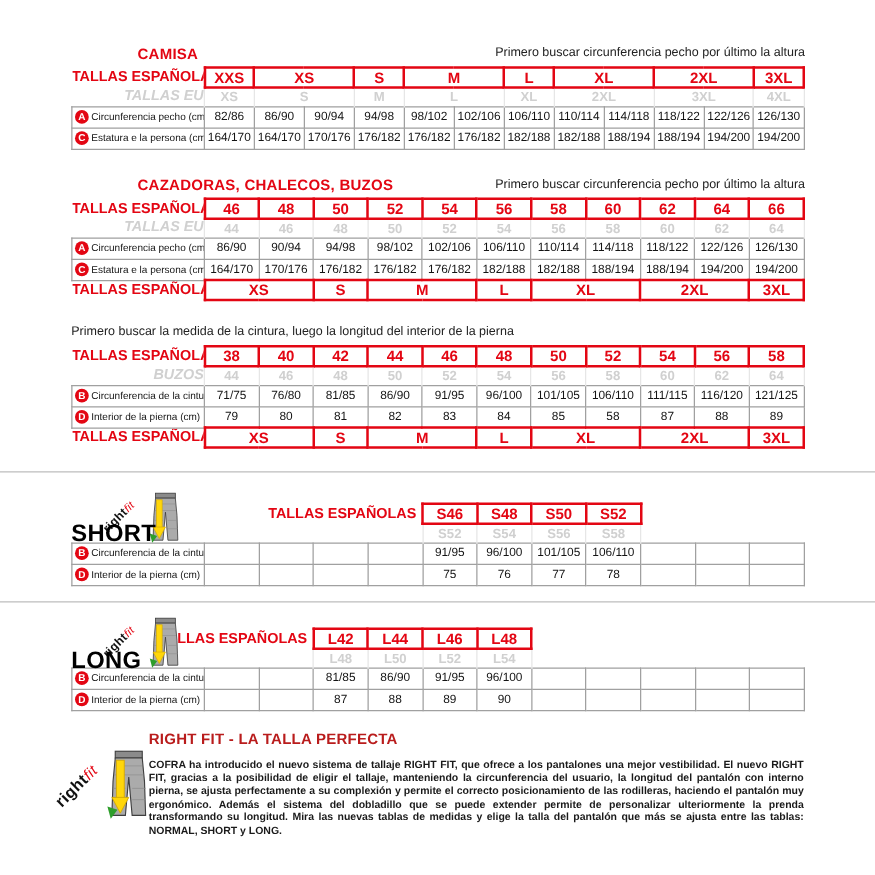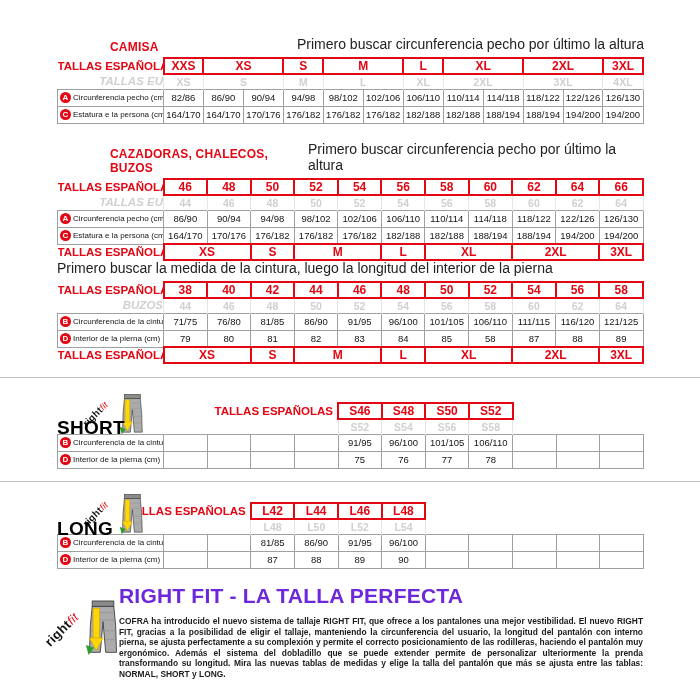--- a/index.html
+++ b/index.html
@@ -11,21 +11,21 @@
   #sec-cazadoras{top:141px;}
   #sec-pantalones{top:260px;}
   #sec-short{top:386px;height:96px;}
   #sec-long{top:490px;height:96px;}
   #sec-rightfit{top:580px;}
   .hr{position:absolute;left:0;width:700px;height:1px;background:#bdbdbd;}
   .hr1{top:377px;} .hr2{top:481px;}
 
   .title-row{display:flex;justify-content:space-between;align-items:flex-end;margin:0 0 3px 0;}
   .sec-title{margin:0 0 0 53px;color:var(--red);font-size:12px;font-weight:bold;letter-spacing:.2px;}
-  .note{font-size:14px;color:#222;padding-bottom:2px;}
+  .note{font-size:10px;color:#222;padding-bottom:2px;}
 
   table.sizes{border-collapse:collapse;table-layout:fixed;width:587px;}
   col.c-lbl{width:106px;}
   td{padding:0;overflow:hidden;white-space:nowrap;}
   .rl{color:var(--red);font-weight:bold;font-size:11.5px;text-align:right;padding-right:4px;border:none;}
   .rh{border:2px solid var(--red);color:var(--red);font-weight:bold;font-size:12px;text-align:center;height:16px;}
   .gl{color:var(--gray);font-weight:bold;font-size:11.5px;text-align:right;height:15px;font-style:italic;}
   .gc{color:var(--gray);font-weight:bold;font-size:10.5px;text-align:center;height:15px;border-left:1px solid #e6e6e6;border-right:1px solid #e6e6e6;}
   .dc{border:1px solid var(--cb);font-size:9.5px;text-align:center;height:17px;color:#141414;}
   .dl{border:1px solid var(--cb);font-size:8px;color:#141414;}
@@ -41,21 +41,21 @@
   .rf-logo .pants{position:absolute;right:0;bottom:0;}
   .rf-words{position:absolute;left:-2px;bottom:6px;transform:rotate(-45deg);transform-origin:left bottom;white-space:nowrap;}
   .rf-right{font-weight:bold;color:#111;font-size:13px;letter-spacing:.4px;}
   .rf-fit{font-style:italic;color:var(--red);font-size:12px;letter-spacing:.4px;}
   .rf-logo.small{transform:scale(.88);transform-origin:top left;}
   .rf-logo.small .rf-right{font-size:11px;} .rf-logo.small .rf-fit{font-size:10px;}
   #sec-short .rf-logo{left:34px;top:-2px;}
   #sec-long .rf-logo{left:34px;top:-6px;}
   #sec-rightfit .rf-logo{left:-2px;top:4px;width:66px;height:72px;}
 
-  .rf-heading{margin:4px 0 2px 62px;font-size:21px;font-weight:bold;color:#6d28d9;letter-spacing:.2px;}
+  .rf-heading{margin:4px 0 2px 62px;font-size:12px;font-weight:bold;color:#b91c1c;letter-spacing:.2px;}
   .rf-text{margin-left:62px;width:524px;font-size:8.4px;line-height:10.5px;color:#1a1a1a;text-align:justify;font-weight:bold;}
 </style>
 </head>
 <body>
 
 <div class="page">
   <div class="hr hr1"></div>
   <div class="hr hr2"></div>
 
   <section id="sec-camisa">

